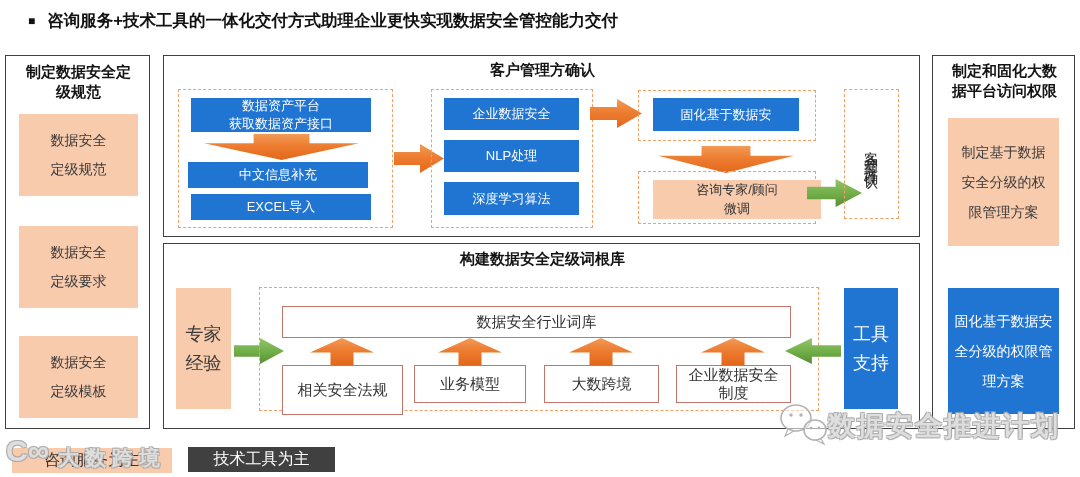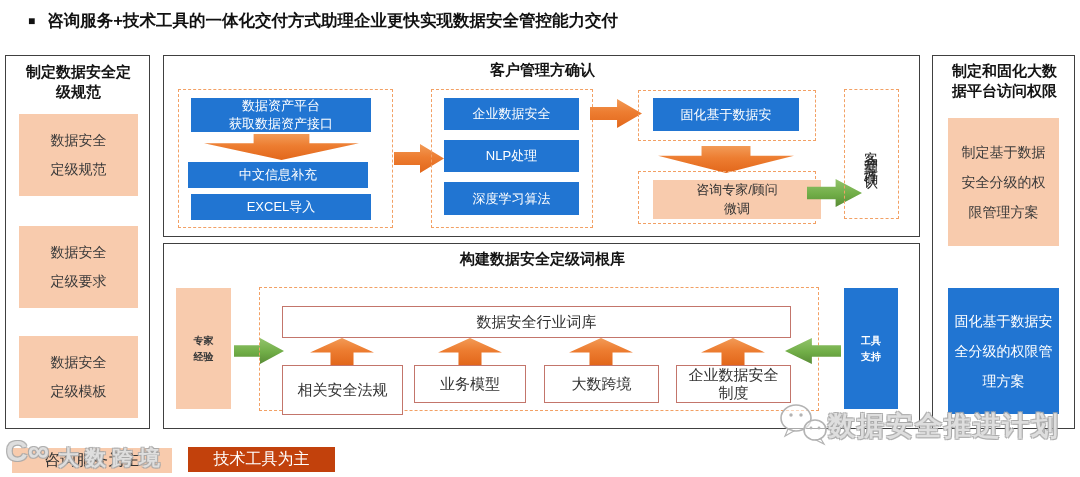--- a/index.html
+++ b/index.html
@@ -20,21 +20,21 @@
   .o-grad { background:linear-gradient(180deg,#F29B57 0%,#ED7D31 45%,#E2671B 100%); }
   .g-grad { background:linear-gradient(180deg,#93C46C 0%,#70AD47 55%,#598C36 100%); }
   .ar-right { clip-path:polygon(0% 28%,52% 28%,52% 0%,100% 50%,52% 100%,52% 72%,0% 72%); }
   .ar-left  { clip-path:polygon(100% 28%,48% 28%,48% 0%,0% 50%,48% 100%,48% 72%,100% 72%); }
   .ar-down  { clip-path:polygon(32% 0%,68% 0%,68% 36%,100% 36%,50% 100%,0% 36%,32% 36%); }
   .ar-up    { clip-path:polygon(50% 0%,100% 54%,68% 54%,68% 100%,32% 100%,32% 54%,0% 54%); }
   .vtext { writing-mode:vertical-rl; text-orientation:upright; letter-spacing:4px;
            font-size:14px; color:#222; }
   .sidebox-label { font-size:14px; color:#3a3a3a; line-height:2.1; }
   .legend-label { font-size:16px; }
-  .boldwhite { font-weight:bold; color:#fff; font-size:10px; line-height:1.6; }
+  .boldwhite { font-weight:normal; color:#fff; font-size:18px; line-height:1.6; }
   .wm { color:rgba(255,255,255,0.62); font-weight:bold;
         text-shadow:-1px -1px 0 rgba(168,168,168,0.85), 1px -1px 0 rgba(168,168,168,0.85),
                     -1px 1px 0 rgba(168,168,168,0.85), 1px 1px 0 rgba(168,168,168,0.85); }
   .z5 { z-index:5; }
 </style>
 </head>
 <body>
 
 <div class="stage">
 
@@ -123,21 +123,21 @@
 据平台访问权限</div>
     <div class="cbox lightorange" style="left:15px; top:62px; width:111px; height:128px; font-size:14px; line-height:2.15; color:#3a3a3a;">制定基于数据
 安全分级的权
 限管理方案</div>
     <div class="cbox bluebox" style="left:15px; top:232px; width:111px; height:126px; font-size:14px; line-height:2.15;">固化基于数据安
 全分级的权限管
 理方案</div>
   </div>
 
   <div class="cbox lightorange legend-label" style="left:12px; top:448px; width:160px; height:25px; color:#333;">咨询服务为主</div>
-  <div class="cbox legend-label" style="left:188px; top:447px; width:147px; height:25px; background:#c2410c; color:#fff;">技术工具为主</div>
+  <div class="cbox legend-label" style="left:188px; top:447px; width:147px; height:25px; background:#404040; color:#fff;">技术工具为主</div>
 
   <span class="abs wm z5" style="left:6px; top:434px; font-size:30px;">C∞</span>
   <span class="abs wm z5" style="left:58px; top:444px; font-size:21px; letter-spacing:6px;">大数跨境</span>
 
   <svg class="abs z5" style="left:778px; top:402px;" width="52" height="44" viewBox="0 0 52 44">
     <ellipse cx="18" cy="16" rx="15" ry="13" fill="rgba(255,255,255,0.55)" stroke="#b3b3b3" stroke-width="1.6"></ellipse>
     <path d="M10 27 L7 34 L16 29 Z" fill="rgba(255,255,255,0.55)" stroke="#b3b3b3" stroke-width="1.2"></path>
     <ellipse cx="37" cy="28" rx="11" ry="10" fill="rgba(255,255,255,0.55)" stroke="#b3b3b3" stroke-width="1.6"></ellipse>
     <path d="M43 37 L46 42 L38 38 Z" fill="rgba(255,255,255,0.55)" stroke="#b3b3b3" stroke-width="1.2"></path>
     <circle cx="13" cy="13" r="1.7" fill="#b3b3b3"></circle>

